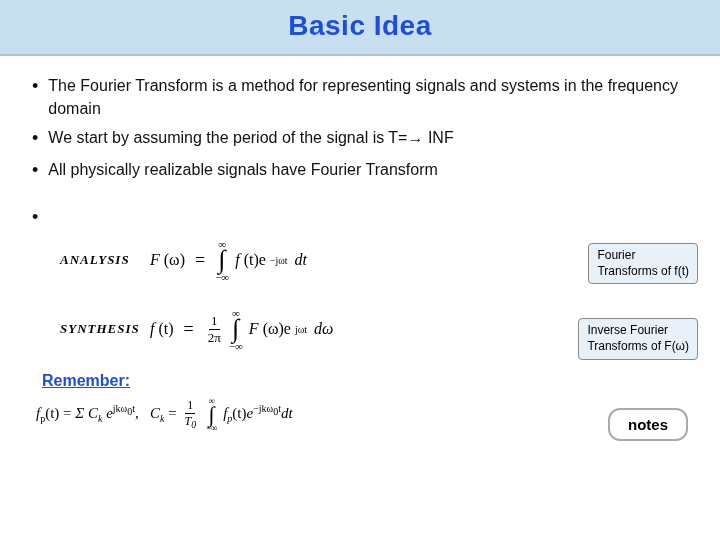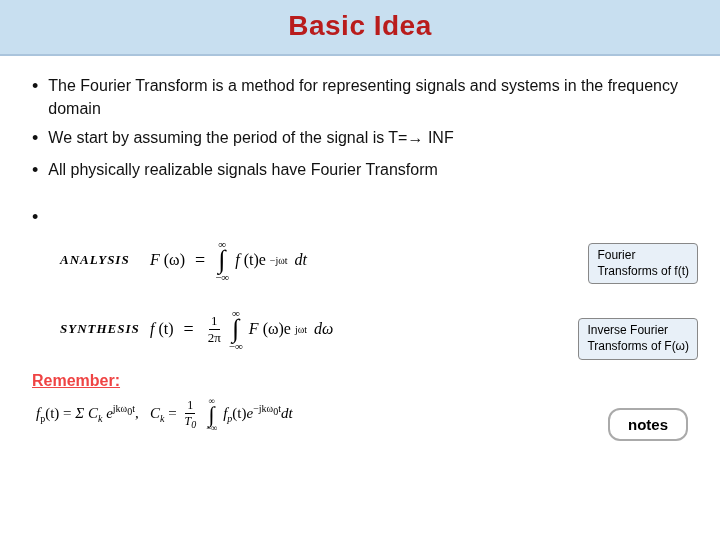--- a/index.html
+++ b/index.html
@@ -23,21 +23,21 @@
     .header {
       background: #c8dff0;
       text-align: center;
       padding: 10px 20px 12px;
       border-bottom: 2px solid #aac4dc;
     }
 
     .header h1 {
       font-size: 28px;
       font-weight: bold;
-      color: #b91c1c;
+      color: #1d4ed8;
       letter-spacing: 0.5px;
     }
 
     .content {
       flex: 1;
       padding: 18px 32px 10px 32px;
       display: flex;
       flex-direction: column;
       gap: 0px;
     }
@@ -161,21 +161,22 @@
     .remember-left {
       display: flex;
       flex-direction: column;
       gap: 6px;
     }
 
     .remember-label {
       font-size: 16px;
       font-weight: bold;
       text-decoration: underline;
-      color: #ef4444;
+      color: #1d4ed8;
+      margin-left: 10px;
     }
 
     .remember-formula {
       font-family: 'Times New Roman', serif;
       font-size: 15px;
       color: #000;
       margin-left: 4px;
     }
 
     .notes-box {

